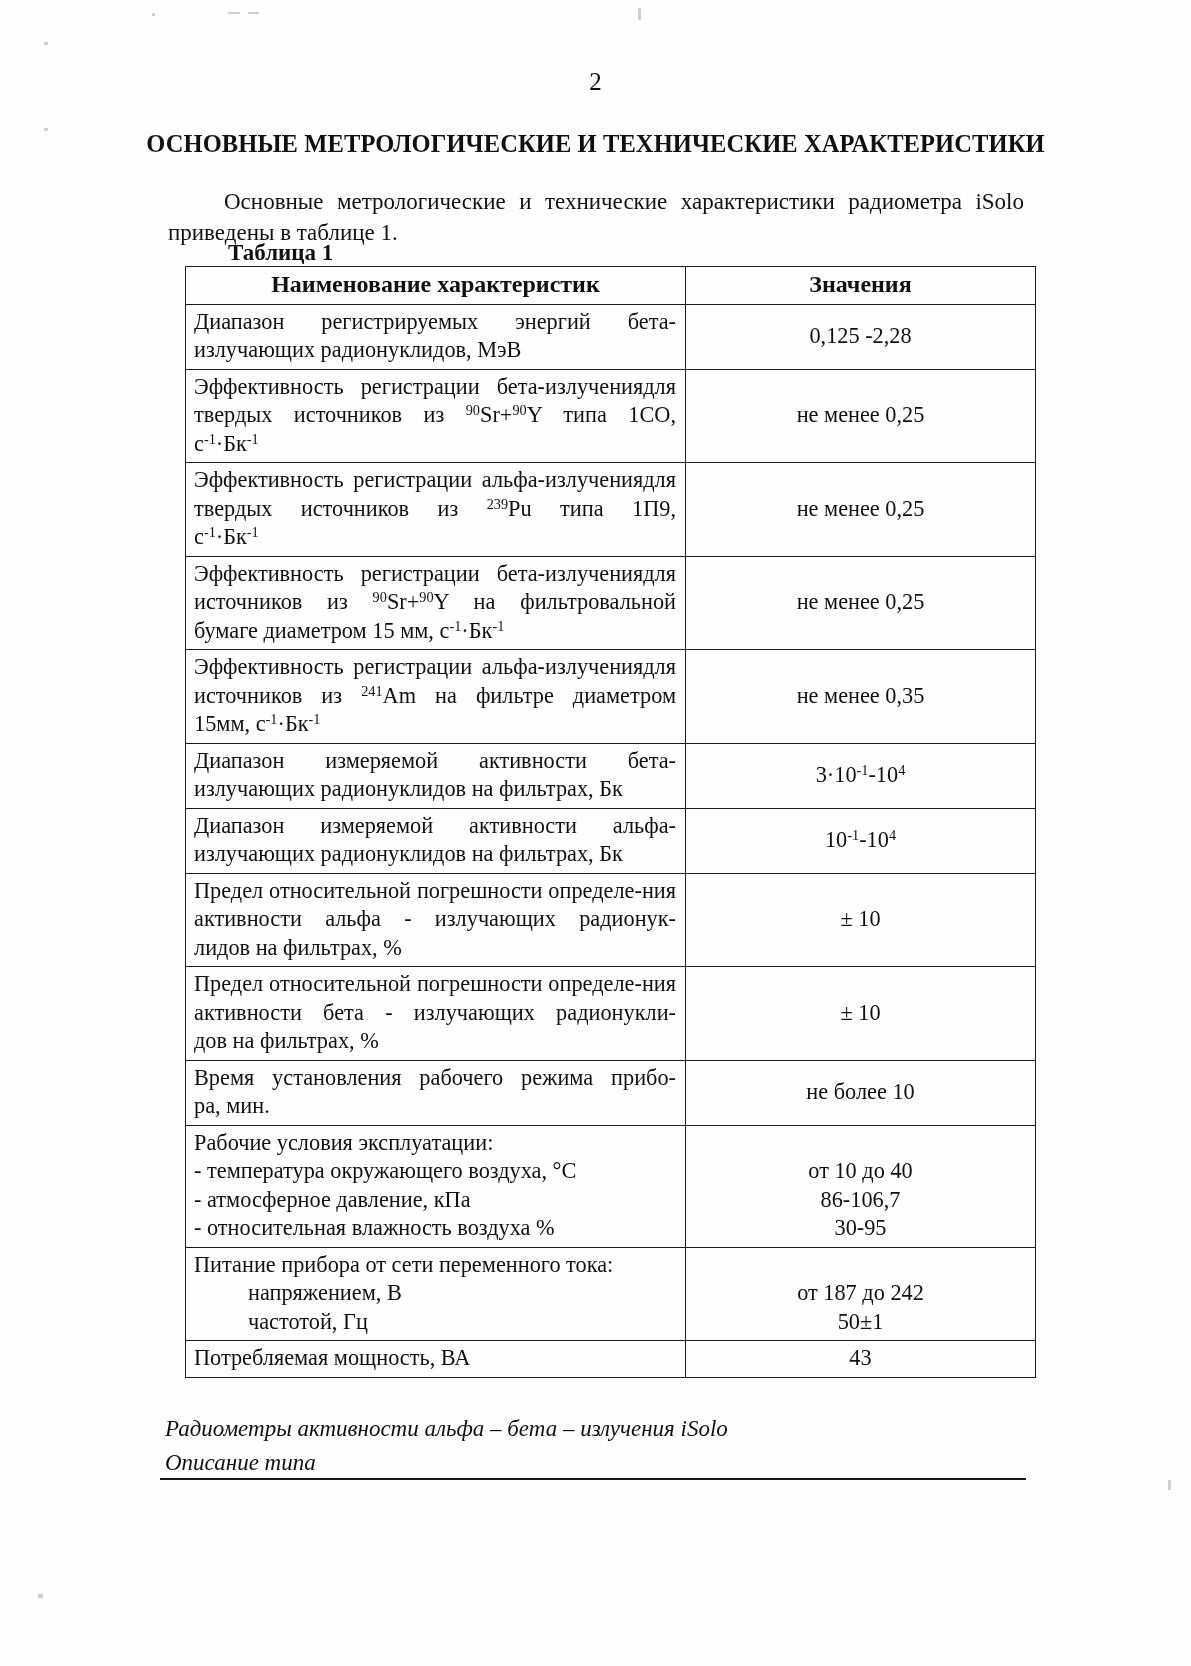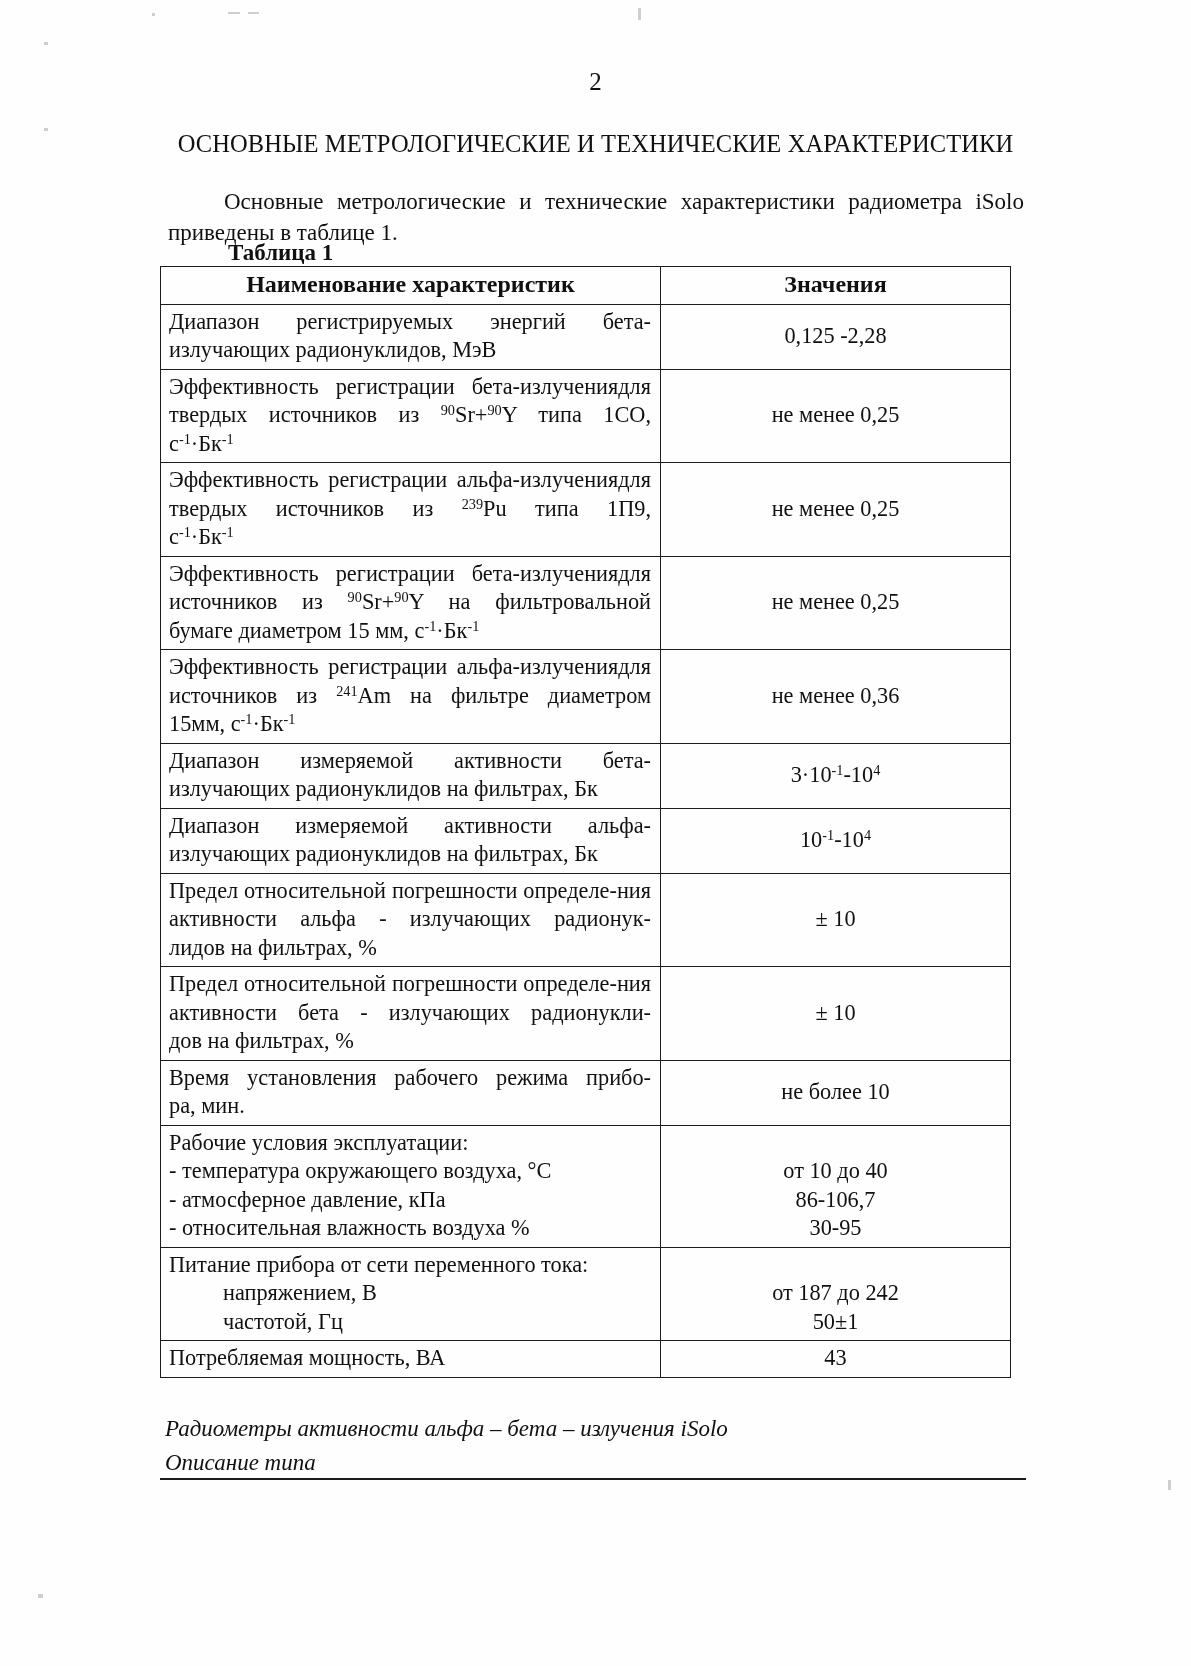--- a/index.html
+++ b/index.html
@@ -40,21 +40,21 @@
     letter-spacing: .2px;
   }
 
   .doc-title {
     position: absolute;
     top: 130px;
     left: 0;
     width: 1191px;
     text-align: center;
     font-size: 24.5px;
-    font-weight: normal;
+    font-weight: bold;
     letter-spacing: .1px;
   }
 
   .intro {
     position: absolute;
     top: 186px;
     left: 168px;
     width: 856px;
     font-size: 23px;
     line-height: 31px;
@@ -66,21 +66,21 @@
     position: absolute;
     top: 240px;
     left: 228px;
     font-size: 23px;
     font-weight: bold;
   }
 
   
   .spec-table {
     position: absolute;
-    left: 160px;
+    left: 185px;
     top: 266px;
     width: 850px;
     border-collapse: collapse;
     table-layout: fixed;
     font-size: 22.3px;
     line-height: 28.5px;
   }
   .spec-table td, .spec-table th {
     border: 1.6px solid #1c1c1c;
     padding: 0;
@@ -190,21 +190,21 @@
         <tr>
           <td class="c-name"><span>Эффективность регистрации альфа-излучения</span><span>для твердых источников из <sup>239</sup>Pu типа 1П9,</span><span class="last">с<sup>-1</sup>·Бк<sup>-1</sup></span></td>
           <td class="c-val"><span class="nowrap">не менее 0,25</span></td>
         </tr>
         <tr>
           <td class="c-name"><span>Эффективность регистрации бета-излучения</span><span>для источников из <sup>90</sup>Sr+<sup>90</sup>Y на фильтровальной</span><span class="last">бумаге диаметром 15 мм, с<sup>-1</sup>·Бк<sup>-1</sup></span></td>
           <td class="c-val"><span class="nowrap">не менее 0,25</span></td>
         </tr>
         <tr>
           <td class="c-name"><span>Эффективность регистрации альфа-излучения</span><span>для источников из <sup>241</sup>Am на фильтре диаметром</span><span class="last">15мм, с<sup>-1</sup>·Бк<sup>-1</sup></span></td>
-          <td class="c-val"><span class="nowrap">не менее 0,36</span></td>
+          <td class="c-val"><span class="nowrap">не менее 0,35</span></td>
         </tr>
         <tr>
           <td class="c-name"><span>Диапазон измеряемой активности бета-</span><span class="last">излучающих радионуклидов на фильтрах,  Бк</span></td>
           <td class="c-val"><span class="nowrap">3·10<sup>-1</sup>-10<sup>4</sup></span></td>
         </tr>
         <tr>
           <td class="c-name"><span>Диапазон измеряемой активности альфа-</span><span class="last">излучающих радионуклидов на фильтрах,  Бк</span></td>
           <td class="c-val"><span class="nowrap">10<sup>-1</sup>-10<sup>4</sup></span></td>
         </tr>
         <tr>

